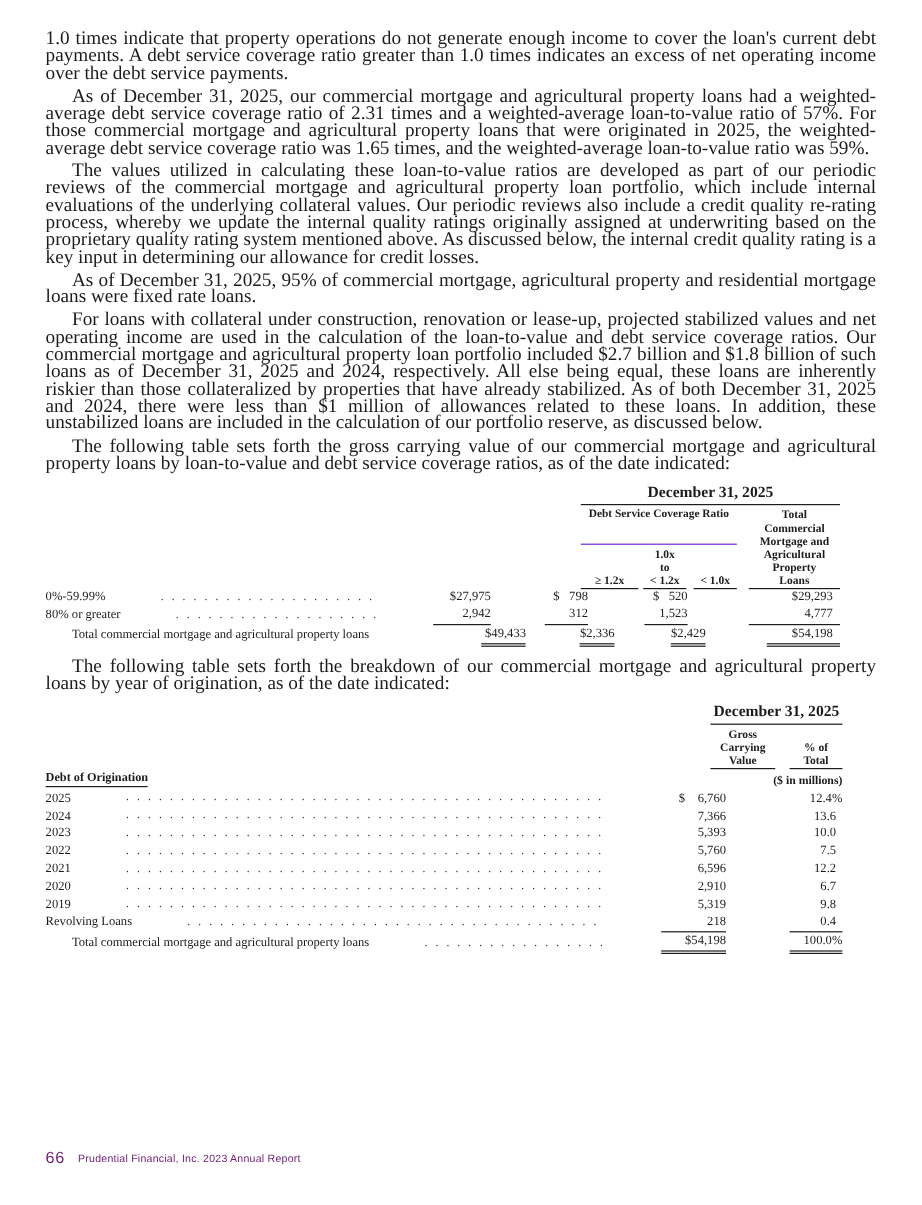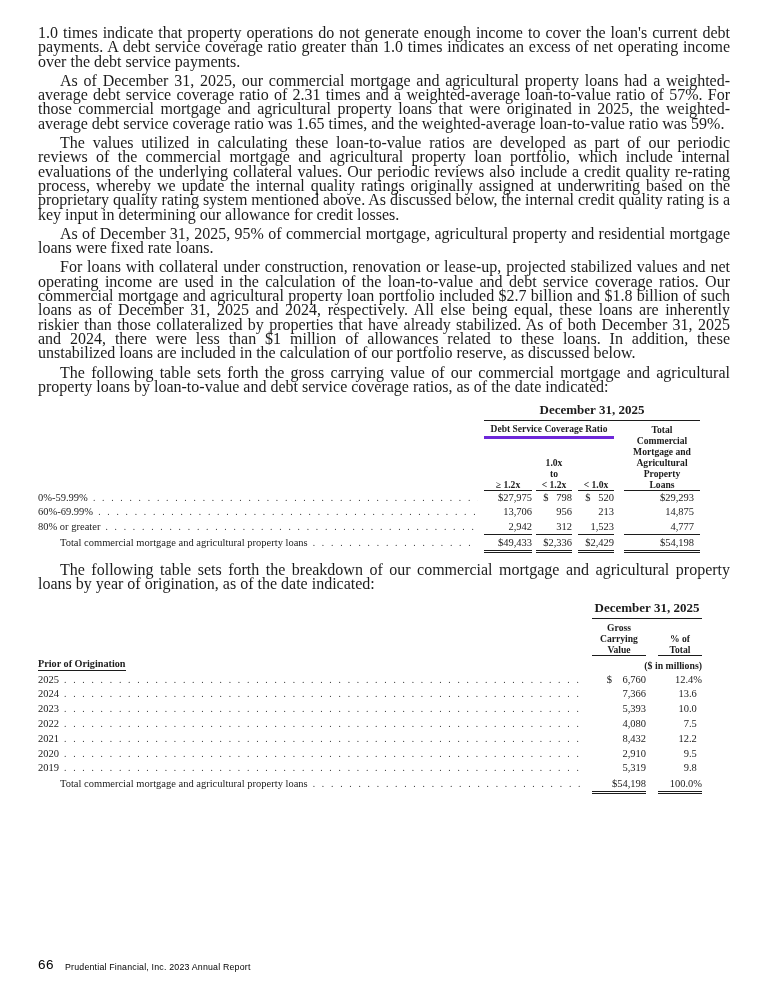--- a/index.html
+++ b/index.html
@@ -23,21 +23,21 @@
   .date-hdr {
     font-weight:bold; font-size:13px; text-align:center; white-space:nowrap;
     border-bottom:1px solid #1c1c1c; padding-bottom:2px; margin-bottom:3px;
   }
   .mid { display:flex; align-items:flex-end; }
   .left-group {
     display:flex; flex-direction:column; justify-content:space-between; align-self:stretch;
   }
   .dscr {
     font-weight:bold; font-size:9.5px; text-align:center; white-space:nowrap;
-    border-bottom:3px solid #6d28d9; padding-bottom:2px;
+    border-bottom:1px solid #6d28d9; padding-bottom:19px;
   }
   .colheads { display:flex; align-items:flex-end; }
   .ch {
     font-weight:bold; font-size:9.6px; line-height:11px; text-align:center;
     white-space:pre-line; border-bottom:1px solid #1c1c1c; padding-bottom:0;
   }
   
   .t1block { width:216px; }
   .t1 .c1 { width:48px; }
   .t1 .c2 { width:36px; margin-left:4px; }
@@ -52,40 +52,40 @@
   .stubrow { display:flex; align-items:flex-end; margin-top:2px; margin-bottom:2px; }
   .stub {
     font-weight:bold; font-size:10.2px; white-space:nowrap;
     border-bottom:1px solid #1c1c1c; padding-bottom:1px;
   }
   .spacer { flex:1; }
   .units { font-weight:bold; font-size:9.8px; text-align:center; white-space:nowrap; }
   .t1 .units { width:216px; }
   .t2 .units { width:110px;text-align:right; }
 
-  .trow { display:flex; align-items:flex-start; font-size:10.5px; line-height:14.2px; }
+  .trow { display:flex; align-items:center; font-size:10.5px; line-height:14.2px;gap:41px; }
   .t2 .trow { line-height:13.8px; }
   .rlabel { white-space:nowrap; }
   .trow.total .rlabel { padding-left:22px; }
   .leader { flex:1; overflow:hidden; white-space:nowrap; margin:0 6px 0 5px; }
   .leader::before {
     content:". . . . . . . . . . . . . . . . . . . . . . . . . . . . . . . . . . . . . . . . . . . . . . . . . . . . . . . . . . . . . . . . . . . . . . . . . . . . . . . .";
     font-size:9.5px; letter-spacing:2.2px; color:#2a2a2a;
   }
   .cell { text-align:right; white-space:pre; }
   .t1 .cell.c4 { padding-right:6px; }
   .trow.lastdata .cell { border-bottom:1px solid #1c1c1c; }
   .trow.total { margin-top:1px; }
   .trow.total .cell { border-bottom:3px double #1c1c1c; }
 
   
   .footer {
     position:absolute; left:38px; top:957px;
-    display:flex; align-items:flex-end; gap:11px;
-    font-family:"Liberation Sans", sans-serif; color:#000000;
+    display:flex; align-items:center; gap:11px;
+    font-family:"Liberation Sans", sans-serif; color:#701a75;
   }
   .pagenum { font-size:13.5px; letter-spacing:0.5px; }
   .report { font-size:8.8px; letter-spacing:0.2px; }
 </style>
 </head>
 <body>
 
 <div class="page">
 
   <p>1.0 times indicate that property operations do not generate enough income to cover the loan's current debt payments. A debt service coverage ratio greater than 1.0 times indicates an excess of net operating income over the debt service payments.</p>
@@ -121,28 +121,20 @@
     </div>
 
     <div class="trow">
       <span class="rlabel">0%-59.99%</span>
         <span class="leader"></span>
       <span class="cell c1">$27,975</span>
       <span class="cell c2">$   798</span>
       <span class="cell c3">$   520</span>
       <span class="cell c4">$29,293</span>
     </div>
-    <div class="trow">
-      <span class="rlabel">60%-69.99%</span>
-        <span class="leader"></span>
-      <span class="cell c1">13,706</span>
-      <span class="cell c2">956</span>
-      <span class="cell c3">213</span>
-      <span class="cell c4">14,875</span>
-    </div>
     <div class="trow lastdata">
       <span class="rlabel">80% or greater</span>
         <span class="leader"></span>
       <span class="cell c1">2,942</span>
       <span class="cell c2">312</span>
       <span class="cell c3">1,523</span>
       <span class="cell c4">4,777</span>
     </div>
     <div class="trow total">
       <span class="rlabel">Total commercial mortgage and agricultural property loans</span>
@@ -163,21 +155,21 @@
         <div class="colheads">
           <span class="ch c1">Gross
 Carrying
 Value</span>
           <span class="ch c2">% of
 Total</span>
         </div>
       </div>
     </div>
     <div class="stubrow">
-      <span class="stub">Prior of Origination</span>
+      <span class="stub">Debt of Origination</span>
       <span class="spacer"></span>
       <span class="units">($ in millions)</span>
     </div>
 
     <div class="trow">
       <span class="rlabel">2025</span>
         <span class="leader"></span>
       <span class="cell c1">$    6,760</span>
       <span class="cell c2">12.4%</span>
     </div>
@@ -189,40 +181,46 @@
     </div>
     <div class="trow">
       <span class="rlabel">2023</span>
         <span class="leader"></span>
       <span class="cell c1">5,393</span>
       <span class="cell c2">10.0  </span>
     </div>
     <div class="trow">
       <span class="rlabel">2022</span>
         <span class="leader"></span>
-      <span class="cell c1">4,080</span>
+      <span class="cell c1">5,760</span>
       <span class="cell c2">7.5  </span>
     </div>
     <div class="trow">
       <span class="rlabel">2021</span>
         <span class="leader"></span>
-      <span class="cell c1">8,432</span>
+      <span class="cell c1">6,596</span>
       <span class="cell c2">12.2  </span>
     </div>
     <div class="trow">
       <span class="rlabel">2020</span>
         <span class="leader"></span>
       <span class="cell c1">2,910</span>
-      <span class="cell c2">9.5  </span>
+      <span class="cell c2">6.7  </span>
     </div>
     <div class="trow">
       <span class="rlabel">2019</span>
         <span class="leader"></span>
       <span class="cell c1">5,319</span>
       <span class="cell c2">9.8  </span>
+    </div>
+    <div class="trow lastdata">
+      <span class="rlabel">Revolving Loans</span>
+        <span class="leader"></span>
+      <span class="cell c1">218</span>
+      <span class="cell c2">0.4  </span>
     </div>
     <div class="trow total">
       <span class="rlabel">Total commercial mortgage and agricultural property loans</span>
         <span class="leader"></span>
       <span class="cell c1">$54,198</span>
       <span class="cell c2">100.0%</span>
     </div>
   </div>
 
 </div>

